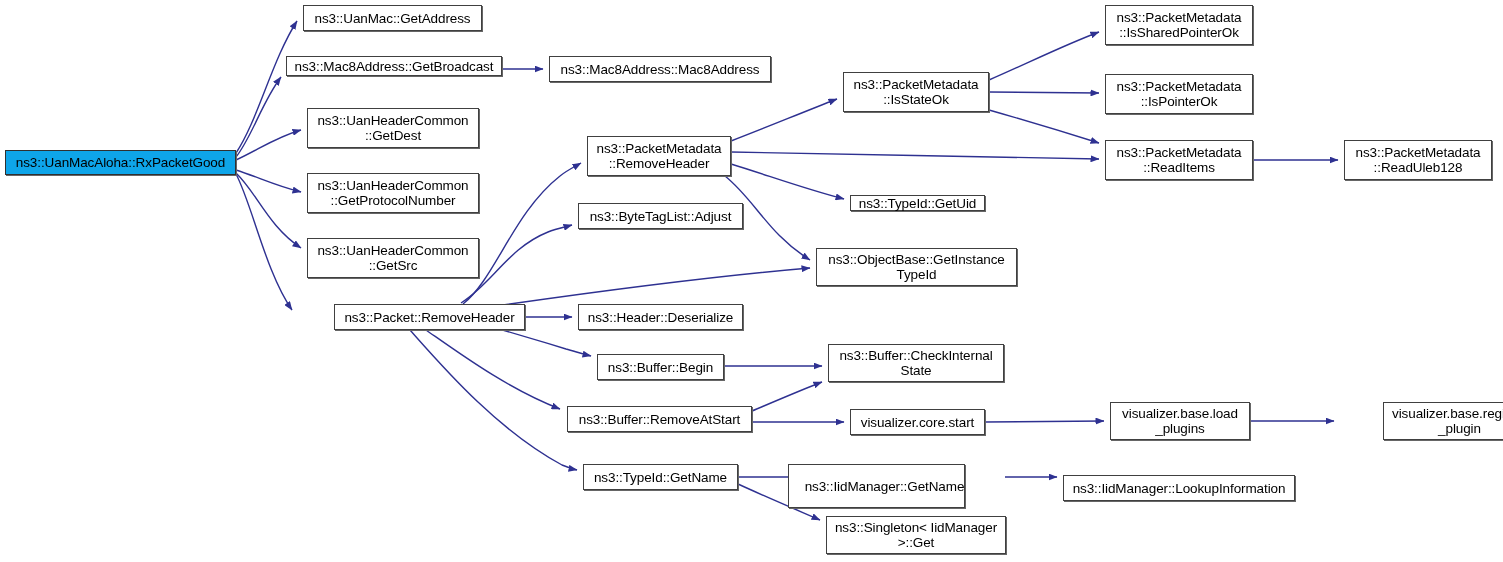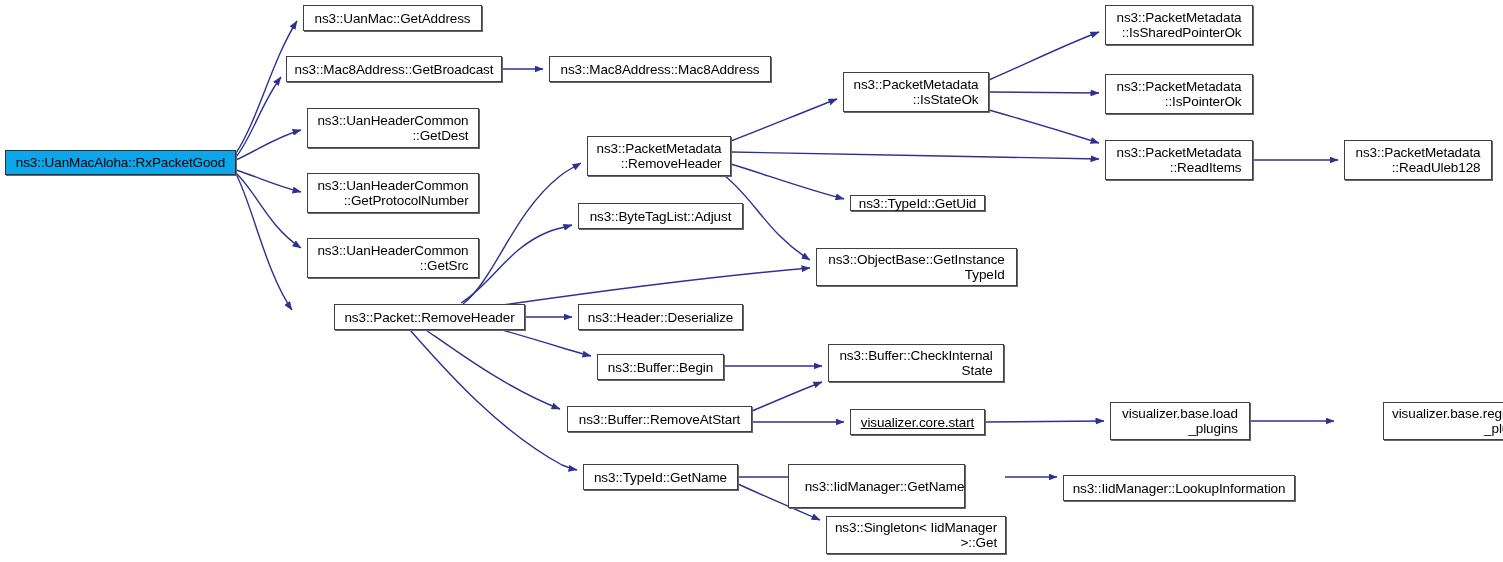--- a/index.html
+++ b/index.html
@@ -40,21 +40,20 @@
     box-shadow: 1px 1px 0 0 #666666;
   }
   .node.root {
     background: #bfbfbf;
     border: 1px solid #303030;
     font-weight: normal;
   }
   .node span {
     display: block;
     padding: 0 5px;
-    text-align: right;
   }
 </style>
 </head>
 <body>
 
 <div id="canvas">
   <svg class="edges" viewBox="0 0 1503 562" xmlns="http://www.w3.org/2000/svg">
     <defs>
       <marker id="arrow" markerWidth="9" markerHeight="7" refX="8.5" refY="3.5" orient="auto" markerUnits="userSpaceOnUse">
         <path d="M0,0 L9,3.5 L0,7 z" fill="#2e3191"></path>
@@ -89,21 +88,21 @@
         <path d="M985,422 L1104,421" marker-end="url(#arrow)" stroke="#2e3191"></path>
         <path d="M1250,421 L1334,421" marker-end="url(#arrow)" stroke="#2e3191"></path>
         <path d="M738,477 L822,477" marker-end="url(#arrow)" stroke="#2e3191"></path>
         <path d="M738,484 C764,496 797,510 820,520" marker-end="url(#arrow)" stroke="#2e3191"></path>
         <path d="M1005,477 L1057,477" marker-end="url(#arrow)" stroke="#2e3191"></path>
       </g>
   </svg>
   <div id="node-layer">
       <div class="node root" style="left: 5px; top: 150px; width: 231px; height: 25px; background: #0ea5e9;"><span>ns3::UanMacAloha::RxPacketGood</span></div>
       <div class="node" style="left: 303px; top: 5px; width: 179px; height: 26px;"><span>ns3::UanMac::GetAddress</span></div>
-      <div class="node" style="left: 286px; top: 56px; width: 216px; height: 26px;"><span>ns3::Mac8Address::GetBroadcast</span></div>
+      <div class="node" style="left: 286px; top: 56px; width: 216px; height: 20px;"><span>ns3::Mac8Address::GetBroadcast</span></div>
       <div class="node" style="left: 549px; top: 56px; width: 222px; height: 26px;"><span>ns3::Mac8Address::Mac8Address</span></div>
       <div class="node" style="left: 307px; top: 108px; width: 172px; height: 40px;"><span>ns3::UanHeaderCommon
 ::GetDest</span></div>
       <div class="node" style="left: 307px; top: 173px; width: 172px; height: 40px;"><span>ns3::UanHeaderCommon
 ::GetProtocolNumber</span></div>
       <div class="node" style="left: 307px; top: 238px; width: 172px; height: 40px;"><span>ns3::UanHeaderCommon
 ::GetSrc</span></div>
       <div class="node" style="left: 298px; top: 304px; width: 191px; height: 26px; margin-left: 36px;"><span>ns3::Packet::RemoveHeader</span></div>
       <div class="node" style="left: 587px; top: 136px; width: 144px; height: 40px;"><span>ns3::PacketMetadata
 ::RemoveHeader</span></div>
@@ -112,21 +111,21 @@
       <div class="node" style="left: 597px; top: 354px; width: 127px; height: 26px;"><span>ns3::Buffer::Begin</span></div>
       <div class="node" style="left: 567px; top: 406px; width: 185px; height: 26px;"><span>ns3::Buffer::RemoveAtStart</span></div>
       <div class="node" style="left: 583px; top: 464px; width: 155px; height: 26px;"><span>ns3::TypeId::GetName</span></div>
       <div class="node" style="left: 843px; top: 72px; width: 146px; height: 40px;"><span>ns3::PacketMetadata
 ::IsStateOk</span></div>
       <div class="node" style="left: 850px; top: 195px; width: 135px; height: 16px;"><span>ns3::TypeId::GetUid</span></div>
       <div class="node" style="left: 816px; top: 248px; width: 201px; height: 38px;"><span>ns3::ObjectBase::GetInstance
 TypeId</span></div>
       <div class="node" style="left: 828px; top: 344px; width: 176px; height: 38px;"><span>ns3::Buffer::CheckInternal
 State</span></div>
-      <div class="node" style="left: 850px; top: 409px; width: 135px; height: 26px; text-decoration: underline;"><span>visualizer.core.start</span></div>
+      <div class="node" style="left: 850px; top: 409px; width: 135px; height: 26px;"><span>visualizer.core.start</span></div>
       <div class="node" style="left: 788px; top: 464px; width: 177px; height: 44px; padding-left: 16px;"><span>ns3::IidManager::GetName</span></div>
       <div class="node" style="left: 826px; top: 516px; width: 180px; height: 38px;"><span>ns3::Singleton&lt; IidManager
 &gt;::Get</span></div>
       <div class="node" style="left: 1105px; top: 5px; width: 148px; height: 40px;"><span>ns3::PacketMetadata
 ::IsSharedPointerOk</span></div>
       <div class="node" style="left: 1105px; top: 74px; width: 148px; height: 40px;"><span>ns3::PacketMetadata
 ::IsPointerOk</span></div>
       <div class="node" style="left: 1105px; top: 140px; width: 148px; height: 40px;"><span>ns3::PacketMetadata
 ::ReadItems</span></div>
       <div class="node" style="left: 1344px; top: 140px; width: 148px; height: 40px;"><span>ns3::PacketMetadata

